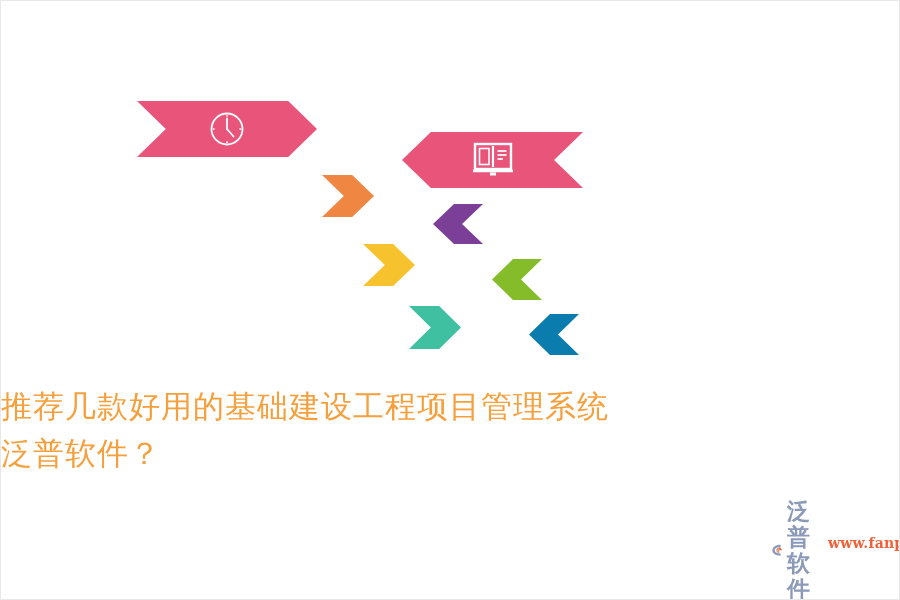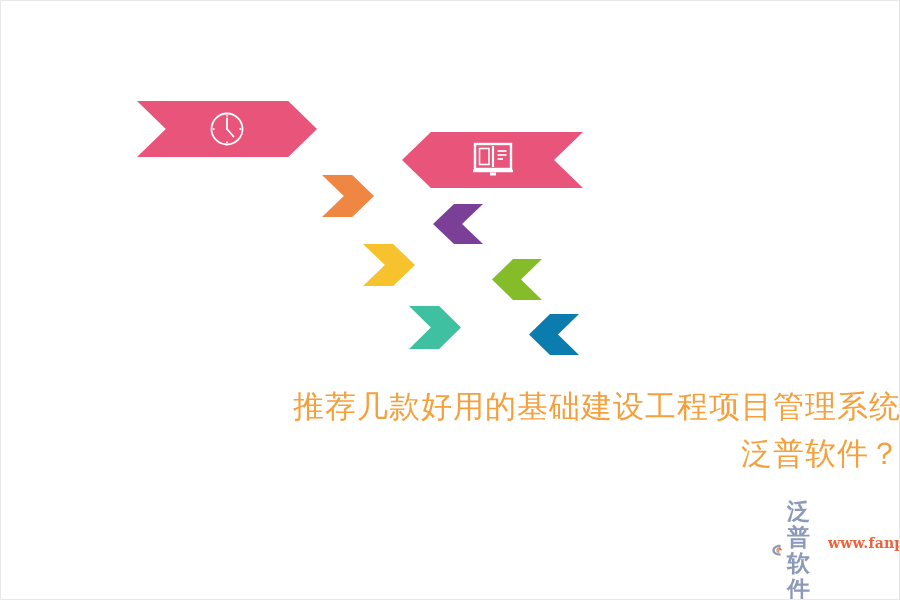--- a/index.html
+++ b/index.html
@@ -73,21 +73,21 @@
   .chev-left {
     clip-path: polygon(42% 0%, 100% 0%, 58% 50%, 100% 100%, 42% 100%, 0% 50%);
   }
 
   
   .headline {
     position: absolute;
     left: 0;
     top: 382px;
     width: 900px;
-    text-align: right;
+    text-align: left;
     font-family: "DejaVu Serif", "Liberation Serif", serif;
     font-size: 31px;
     line-height: 47px;
     letter-spacing: 1px;
     color: #f5a03c;
     white-space: nowrap;
   }
   .headline-line { display: block; }
 
   

